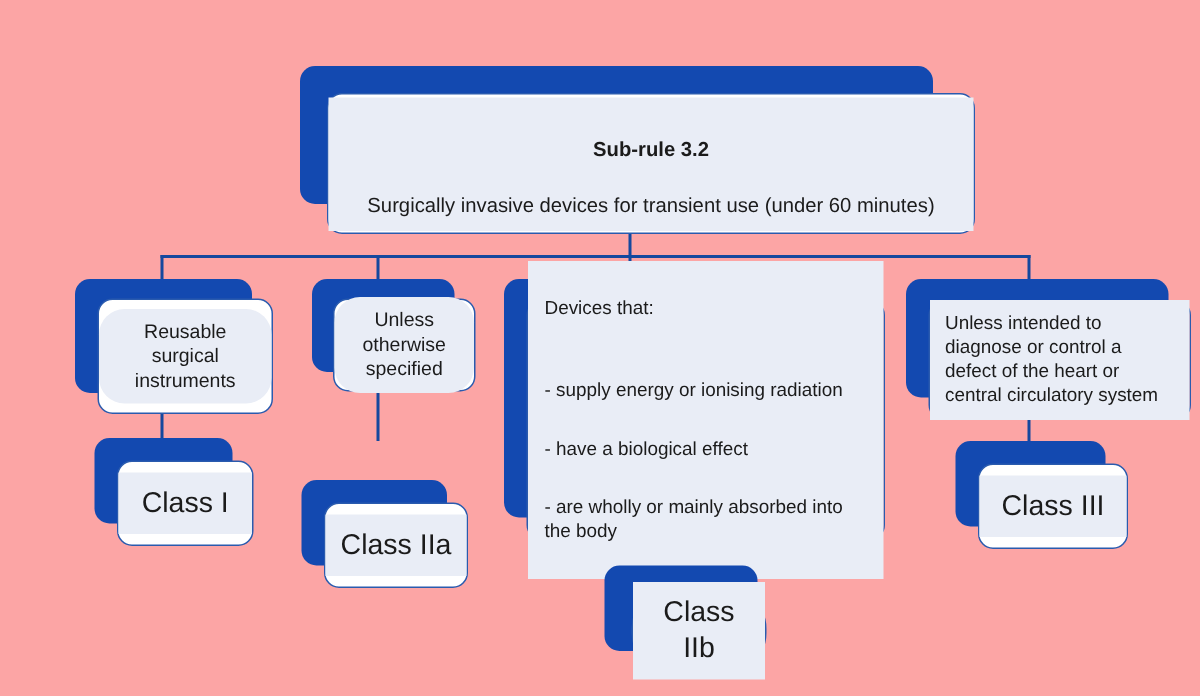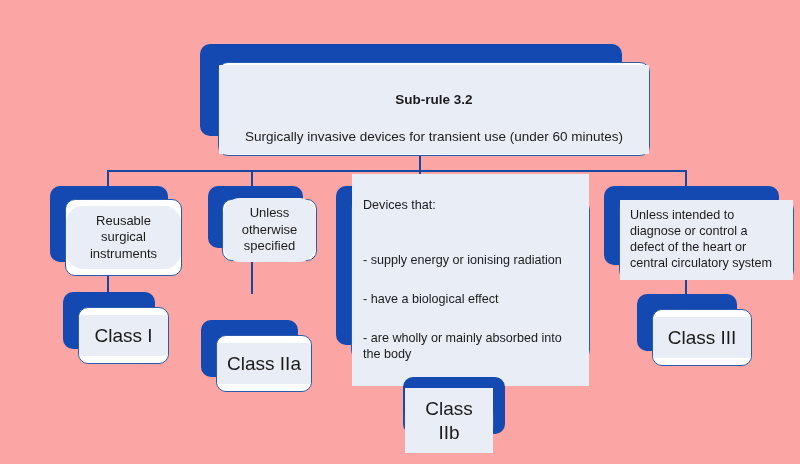--- a/index.html
+++ b/index.html
@@ -177,21 +177,21 @@
           <span class="bi">- supply energy or ionising radiation</span>
           <span class="bi">- have a biological effect</span>
           <span class="bi">- are wholly or mainly absorbed into the body</span>
         </div>
       </div>
     </div>
   </div>
 
   <div class="node class-node" style="left:403px; top:377px; width:117px; height:72px;">
     <div class="shadow" style="width:102px; height:57px;"></div>
-    <div class="card" style="left:1px; top:15px; width:90px; height:57px;border-radius:27px;">
+    <div class="card" style="left:18px; top:15px; width:90px; height:57px;border-radius:27px;">
       <div class="fill">
         <div class="txt">Class IIb</div>
       </div>
     </div>
   </div>
 
   <div class="node left-txt" style="left:604px; top:186px; width:190px; height:94px;">
     <div class="shadow" style="width:175px; height:79px;"></div>
     <div class="card" style="left:15px; top:14px; width:175px; height:80px;">
       <div class="fill">

